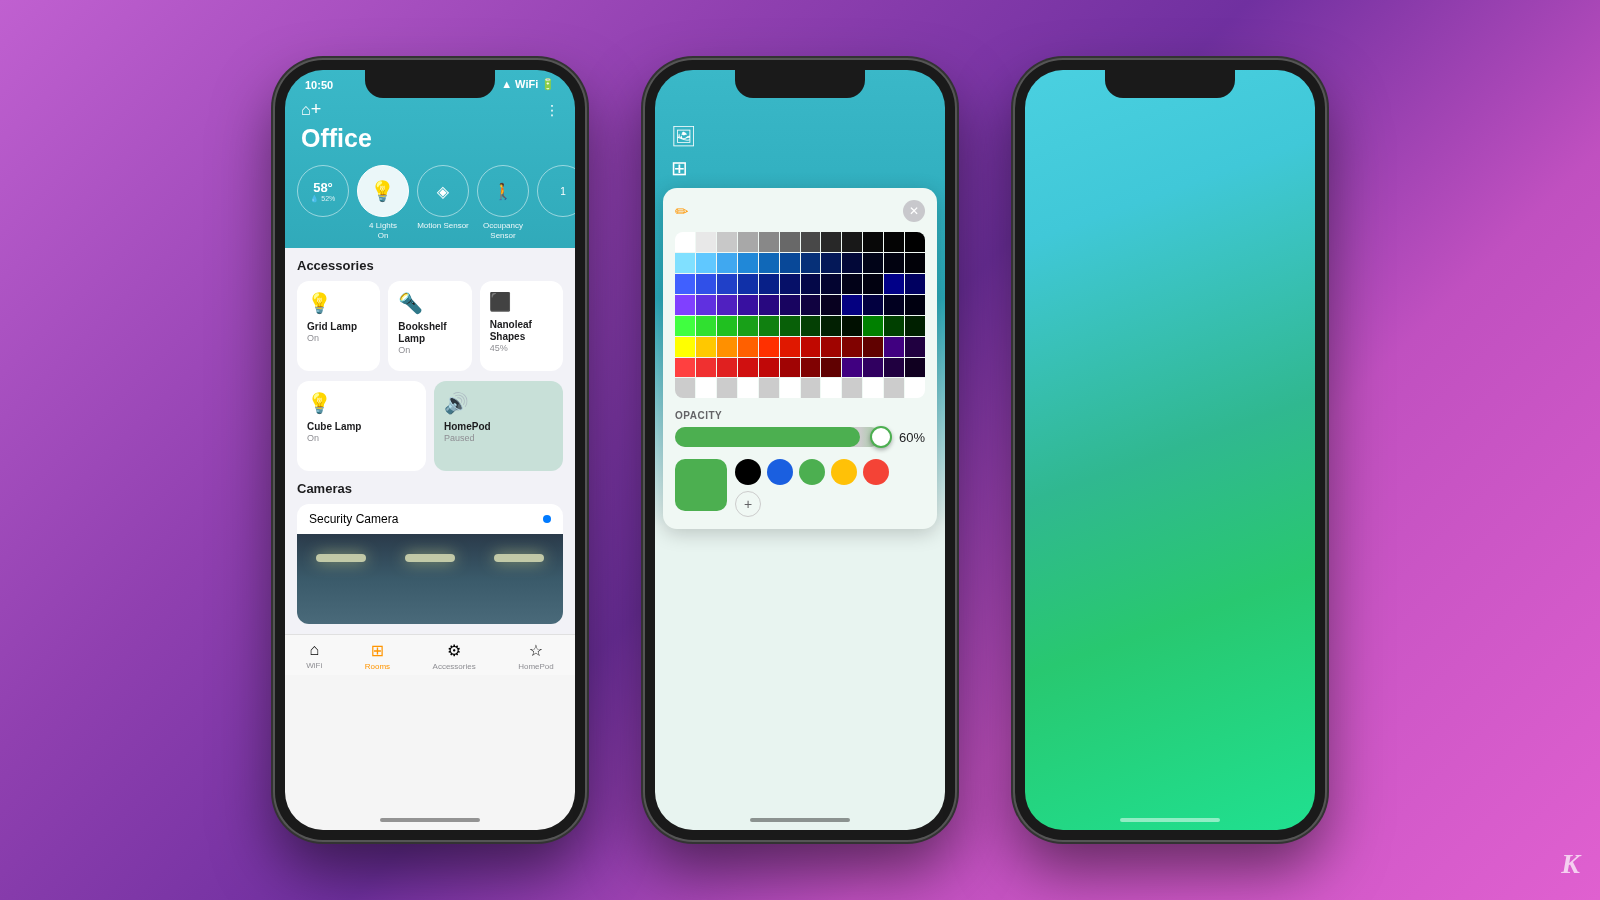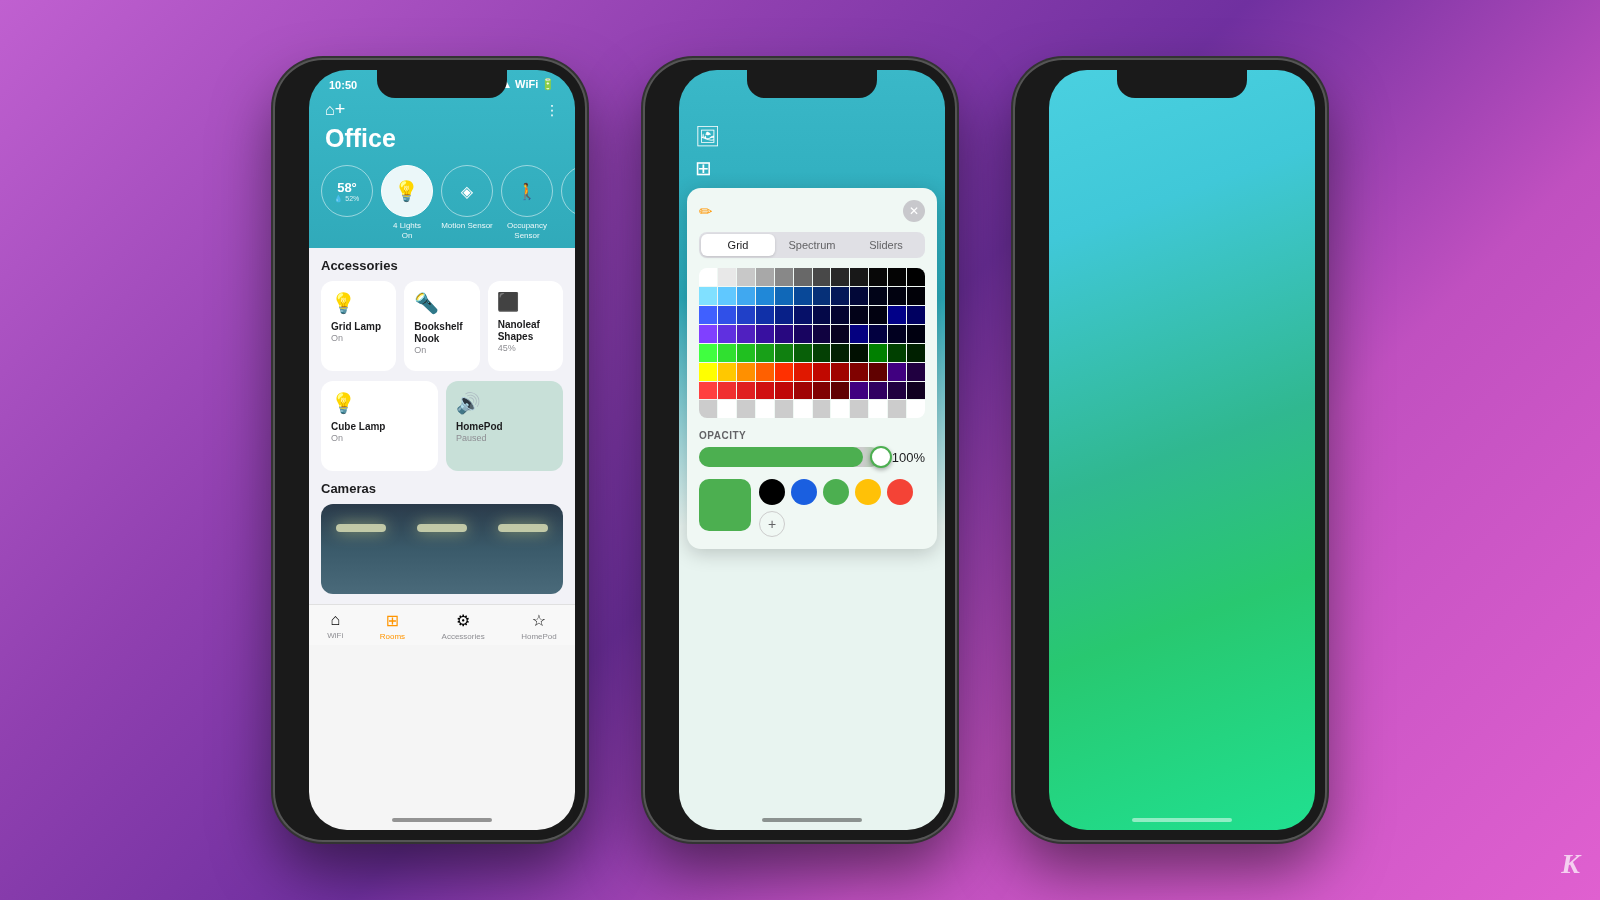--- a/index.html
+++ b/index.html
@@ -51,21 +51,20 @@
     }
 
     .phone-screen {
       position: absolute;
       top: 10px;
       left: 10px;
       right: 10px;
       bottom: 10px;
       border-radius: 38px;
       overflow: hidden;
-      margin-left: 24px;
     }
 
     
     .notch {
       position: absolute;
       top: 0;
       left: 50%;
       transform: translateX(-50%);
       width: 130px;
       height: 28px;
@@ -563,21 +562,21 @@
       <div class="accessories-grid">
 
         <div class="accessory-card">
           <span class="accessory-icon">💡</span>
           <div class="accessory-name">Grid Lamp</div>
           <div class="accessory-status">On</div>
         </div>
 
         <div class="accessory-card">
           <span class="accessory-icon">🔦</span>
-          <div class="accessory-name">Bookshelf Nook</div>
+          <div class="accessory-name">Bookshelf Lamp</div>
           <div class="accessory-status">On</div>
         </div>
 
         <div class="accessory-card">
           <span class="accessory-icon" style="color:#f5a623;font-size:18px;">⬛</span>
           <div class="accessory-name">Nanoleaf Shapes</div>
           <div class="accessory-status">45%</div>
         </div>
       </div>
 
@@ -592,20 +591,24 @@
         <div class="accessory-card muted">
           <span class="accessory-icon">🔊</span>
           <div class="accessory-name">HomePod</div>
           <div class="accessory-status">Paused</div>
         </div>
       </div>
 
       <div class="cameras-section">
         <div class="section-title">Cameras</div>
         <div class="camera-card">
+          <div class="camera-header">
+            <span class="camera-name">Security Camera</span>
+            <div class="camera-dot"></div>
+          </div>
           <div class="camera-preview">
             <div class="camera-preview-lights">
               <div class="camera-light"></div>
               <div class="camera-light"></div>
               <div class="camera-light"></div>
             </div>
           </div>
         </div>
       </div>
     </div>
@@ -648,25 +651,20 @@
 
     <div class="color-picker-modal">
 
       <div class="modal-header">
         <span style="font-size:16px;color:#ff9500;">✏</span>
         <div class="modal-close">
           <span>✕</span>
         </div>
       </div>
 
-      <div class="modal-tabs">
-        <div class="modal-tab active">Grid</div>
-        <div class="modal-tab">Spectrum</div>
-        <div class="modal-tab">Sliders</div>
-      </div>
 
       <div class="color-grid" id="color-grid-container">
           <div class="color-cell" style="background: rgb(255, 255, 255);"></div>
           <div class="color-cell" style="background: rgb(232, 232, 232);"></div>
           <div class="color-cell" style="background: rgb(200, 200, 200);"></div>
           <div class="color-cell" style="background: rgb(168, 168, 168);"></div>
           <div class="color-cell" style="background: rgb(136, 136, 136);"></div>
           <div class="color-cell" style="background: rgb(104, 104, 104);"></div>
           <div class="color-cell" style="background: rgb(72, 72, 72);"></div>
           <div class="color-cell" style="background: rgb(40, 40, 40);"></div>
@@ -760,21 +758,21 @@
           <div class="color-cell" style="background: rgb(255, 255, 255);"></div>
         </div>
 
       <div class="opacity-section">
         <div class="opacity-label">OPACITY</div>
         <div class="opacity-row">
           <div class="opacity-slider-track">
             <div class="opacity-slider-fill"></div>
             <div class="opacity-thumb"></div>
           </div>
-          <div class="opacity-value">100%</div>
+          <div class="opacity-value">60%</div>
         </div>
       </div>
 
       <div class="swatches-row">
         <div class="selected-swatch"></div>
         <div>
           <div class="swatch-dots-row">
             <div class="swatch-dot" style="background:#000000;"></div>
             <div class="swatch-dot" style="background:#1a5fe0;"></div>
             <div class="swatch-dot" style="background:#4caf50;"></div>

